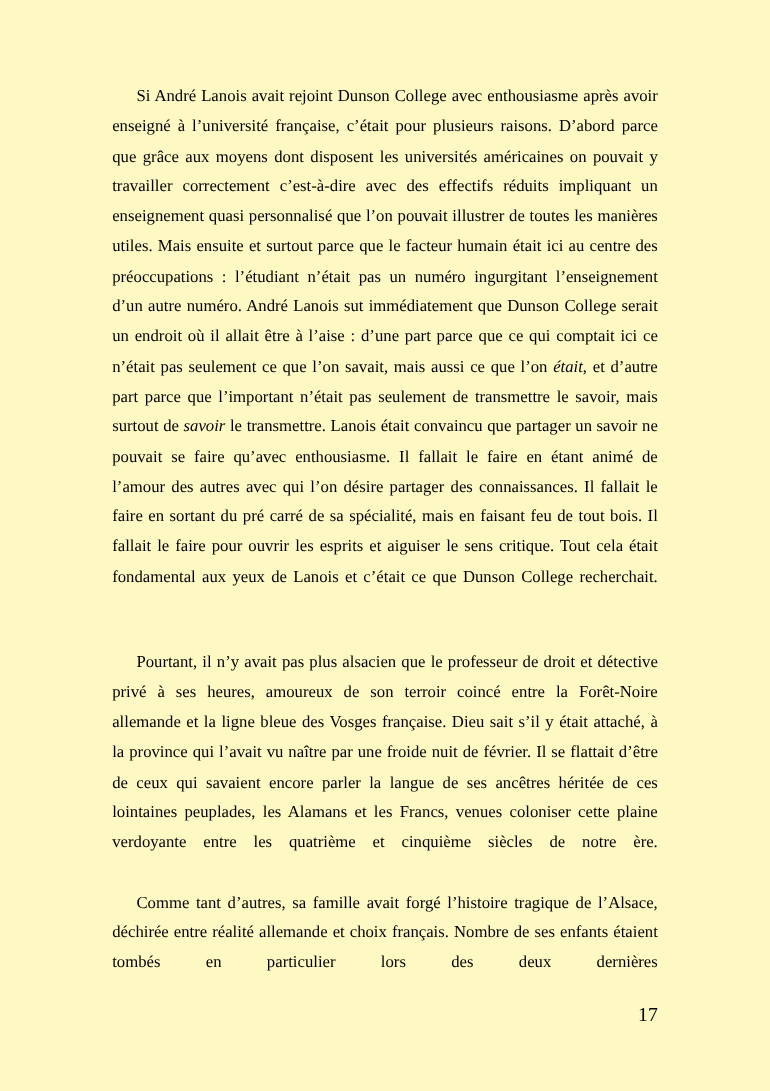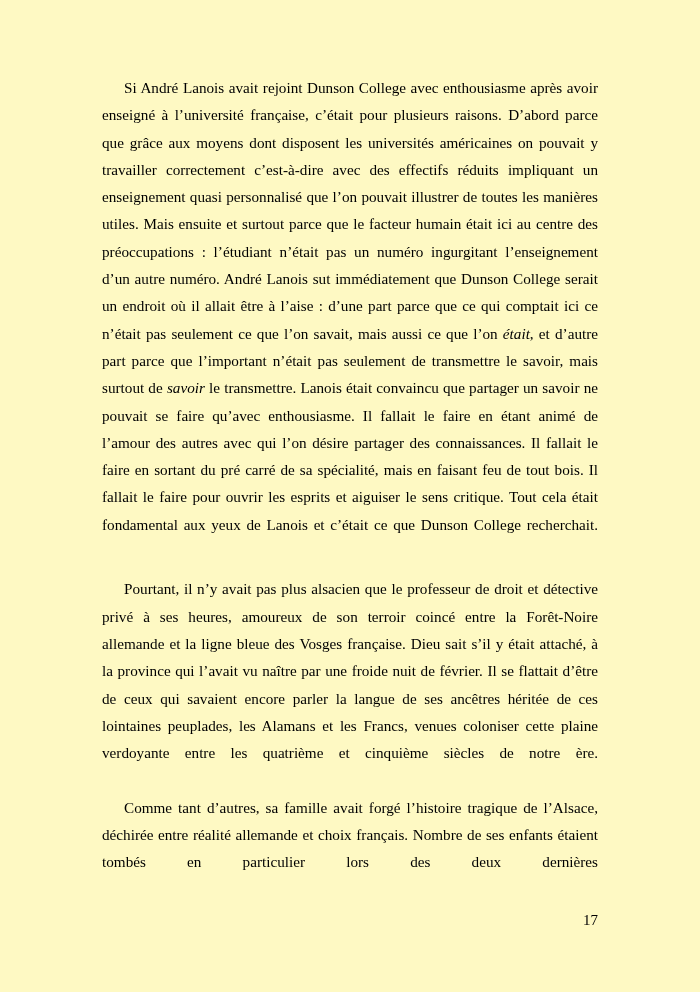--- a/index.html
+++ b/index.html
@@ -28,39 +28,39 @@
     text-justify: inter-word;
     -webkit-hyphens: none;
     hyphens: none;
     word-spacing: 0.01em;
   }
   p {
     margin: 0;
     text-indent: 22px;
   }
   p.gap-before {
-    margin-top: 10px;
+    margin-top: 23px;
   }
   
   p::after {
     content: "";
     display: inline-block;
     width: 100%;
   }
   em {
     font-style: italic;
   }
   .page-number {
     position: absolute;
     left: 0;
     top: 912px;
     width: 598px;
     text-align: right;
     font-family: "Liberation Serif", "DejaVu Serif", serif;
-    font-size: 15px;
+    font-size: 18px;
     color: #000000;
   }
 </style>
 </head>
 <body>
 
 <div class="page">
 
   <div class="text-block">
       <p><span>Si André Lanois avait rejoint Dunson College avec enthousiasme après avoir enseigné à l’université française, c’était pour plusieurs raisons. D’abord parce que grâce aux moyens dont disposent les universités américaines on pouvait y travailler correctement c’est-à-dire avec des effectifs réduits impliquant un enseignement quasi personnalisé que l’on pouvait illustrer de toutes les manières utiles. Mais ensuite et surtout parce que le facteur humain était ici au centre des préoccupations : l’étudiant n’était pas un numéro ingurgitant l’enseignement d’un autre numéro. André Lanois sut immédiatement que Dunson College serait un endroit où il allait être à l’aise : d’une part parce que ce qui comptait ici ce n’était pas seulement ce que l’on savait, mais aussi ce que l’on </span><em>était</em><span>, et d’autre part parce que l’important n’était pas seulement de transmettre le savoir, mais surtout de </span><em>savoir</em><span> le transmettre. Lanois était convaincu que partager un savoir ne pouvait se faire qu’avec enthousiasme. Il fallait le faire en étant animé de l’amour des autres avec qui l’on désire partager des connaissances. Il fallait le faire en sortant du pré carré de sa spécialité, mais en faisant feu de tout bois. Il fallait le faire pour ouvrir les esprits et aiguiser le sens critique. Tout cela était fondamental aux yeux de Lanois et c’était ce que Dunson College recherchait.</span></p>

